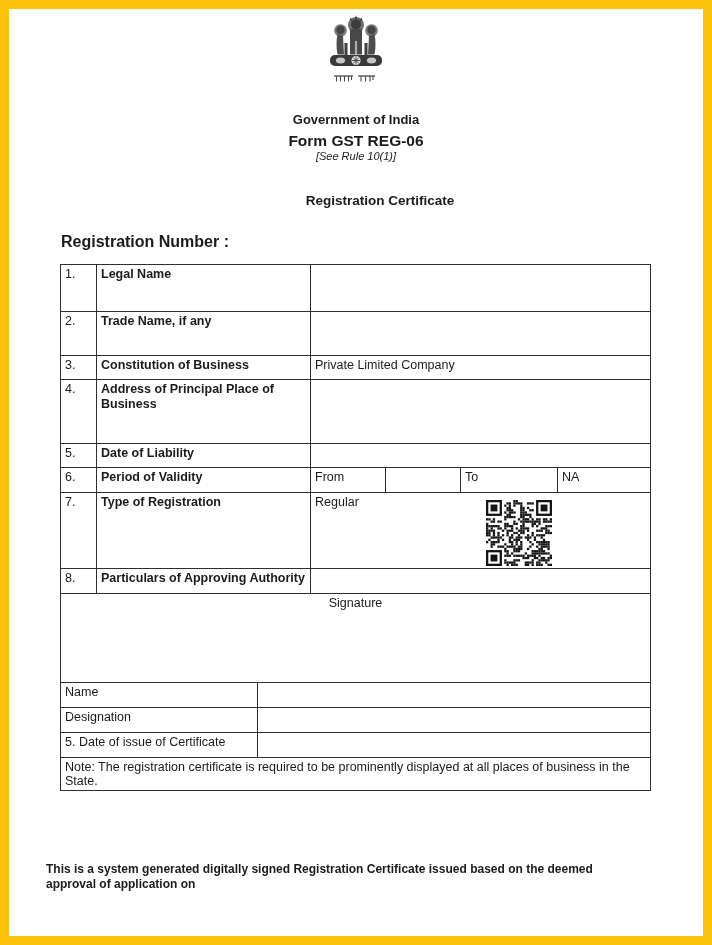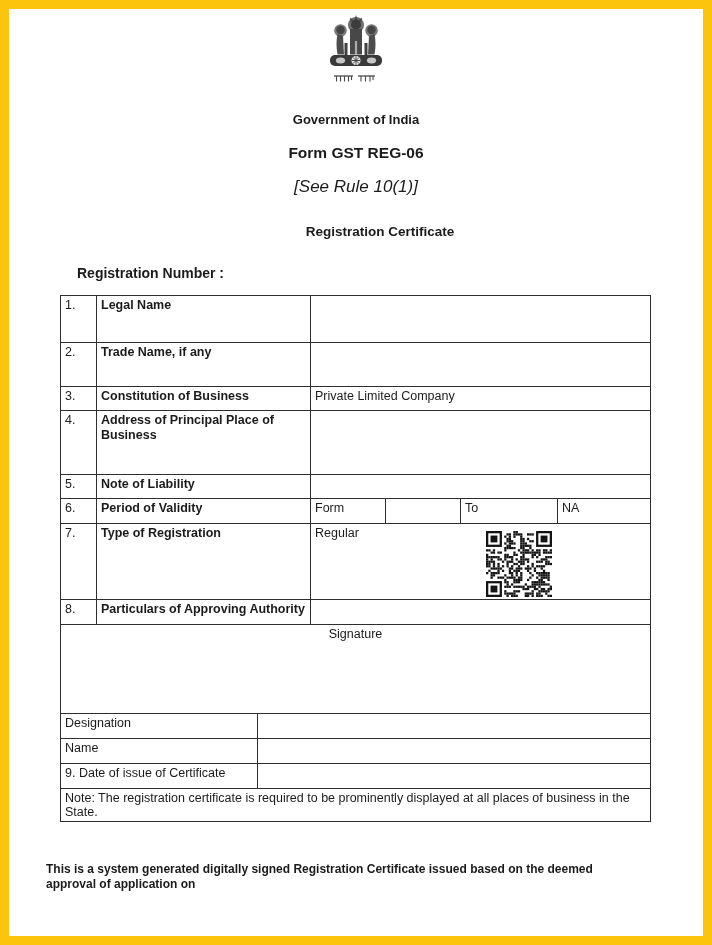--- a/index.html
+++ b/index.html
@@ -7,24 +7,24 @@
     width:712px;height:945px;box-sizing:border-box;
     border:9px solid #FDC40D;background:#ffffff;
     font-family:Liberation Sans, sans-serif;color:#1b1b1b;
     position:relative;overflow:hidden;
   }
   
   .emblem-wrap{margin-top:3px;text-align:center;}
   .emblem-wrap svg{display:inline-block;}
   .hdr{text-align:center;line-height:16px;}
   .gov{margin-top:18px;font-size:13px;font-weight:bold;}
-  .form-title{margin-top:17px;font-size:15.5px;font-weight:bold;}
-  .rule-ref{margin-top:19px;font-size:17px;font-style:italic;line-height:14px;}
+  .form-title{margin-top:5px;font-size:15.5px;font-weight:bold;}
+  .rule-ref{margin-top:0;font-size:11px;font-style:italic;line-height:14px;}
   .cert-title{margin-top:30px;font-size:13.5px;font-weight:bold;line-height:15px;padding-left:48px;}
-  .reg-num{margin:27px 0 0 68px;font-size:14px;font-weight:bold;line-height:14px;}
+  .reg-num{margin:27px 0 0 52px;font-size:16px;font-weight:bold;line-height:14px;}
   
   table.cert{
     border-collapse:collapse;table-layout:fixed;
     margin:15px 0 0 51px;width:590px;
   }
   table.cert td{
     border:1px solid #2e2e2e;vertical-align:top;
     font-size:12.5px;padding:2px 4px;overflow:hidden;
   }
   td.num{padding-left:8px;font-size:12px;}
@@ -132,27 +132,27 @@
       <td class="lbl mid" colspan="2">Constitution of Business</td>
       <td class="val mid" colspan="4">Private Limited Company</td>
     </tr>
     <tr style="height:64px">
       <td class="num">4.</td>
       <td class="lbl" colspan="2">Address of Principal Place of Business</td>
       <td class="val" colspan="4"></td>
     </tr>
     <tr style="height:24px">
       <td class="num">5.</td>
-      <td class="lbl mid" colspan="2">Note of Liability</td>
+      <td class="lbl mid" colspan="2">Date of Liability</td>
       <td class="val mid" colspan="4"></td>
     </tr>
     <tr style="height:25px">
       <td class="num">6.</td>
       <td class="lbl mid" colspan="2">Period of Validity</td>
-      <td class="val mid">Form</td>
+      <td class="val mid">From</td>
       <td class="val mid"></td>
       <td class="val mid">To</td>
       <td class="val mid">NA</td>
     </tr>
     <tr style="height:76px">
       <td class="num">7.</td>
       <td class="lbl" colspan="2">Type of Registration</td>
       <td class="val qr-holder" colspan="4">
         <span>Regular</span>
         <svg class="qr-svg" id="qr" width="66" height="66" viewBox="0 0 66 66">
@@ -494,29 +494,29 @@
     </tr>
     <tr style="height:25px">
       <td class="num">8.</td>
       <td class="lbl mid" colspan="2">Particulars of Approving Authority</td>
       <td class="val mid" colspan="4"></td>
     </tr>
     <tr style="height:89px">
       <td class="sig" colspan="7">Signature</td>
     </tr>
     <tr style="height:25px">
+      <td class="foot-lbl" colspan="2">Name</td>
+      <td class="val" colspan="5"></td>
+    </tr>
+    <tr style="height:25px">
       <td class="foot-lbl" colspan="2">Designation</td>
       <td class="val" colspan="5"></td>
     </tr>
     <tr style="height:25px">
-      <td class="foot-lbl" colspan="2">Name</td>
-      <td class="val" colspan="5"></td>
-    </tr>
-    <tr style="height:25px">
-      <td class="foot-lbl" colspan="2">9. Date of issue of Certificate</td>
+      <td class="foot-lbl" colspan="2">5. Date of issue of Certificate</td>
       <td class="val" colspan="5"></td>
     </tr>
     <tr style="height:24px">
       <td class="note-cell" colspan="7">Note: The registration certificate is required to be prominently displayed at all places of business in the State.</td>
     </tr>
   </tbody>
     </table>
 
   <div class="footer-line">This is a system generated digitally signed Registration Certificate issued based on the deemed approval of application on</div>
 

